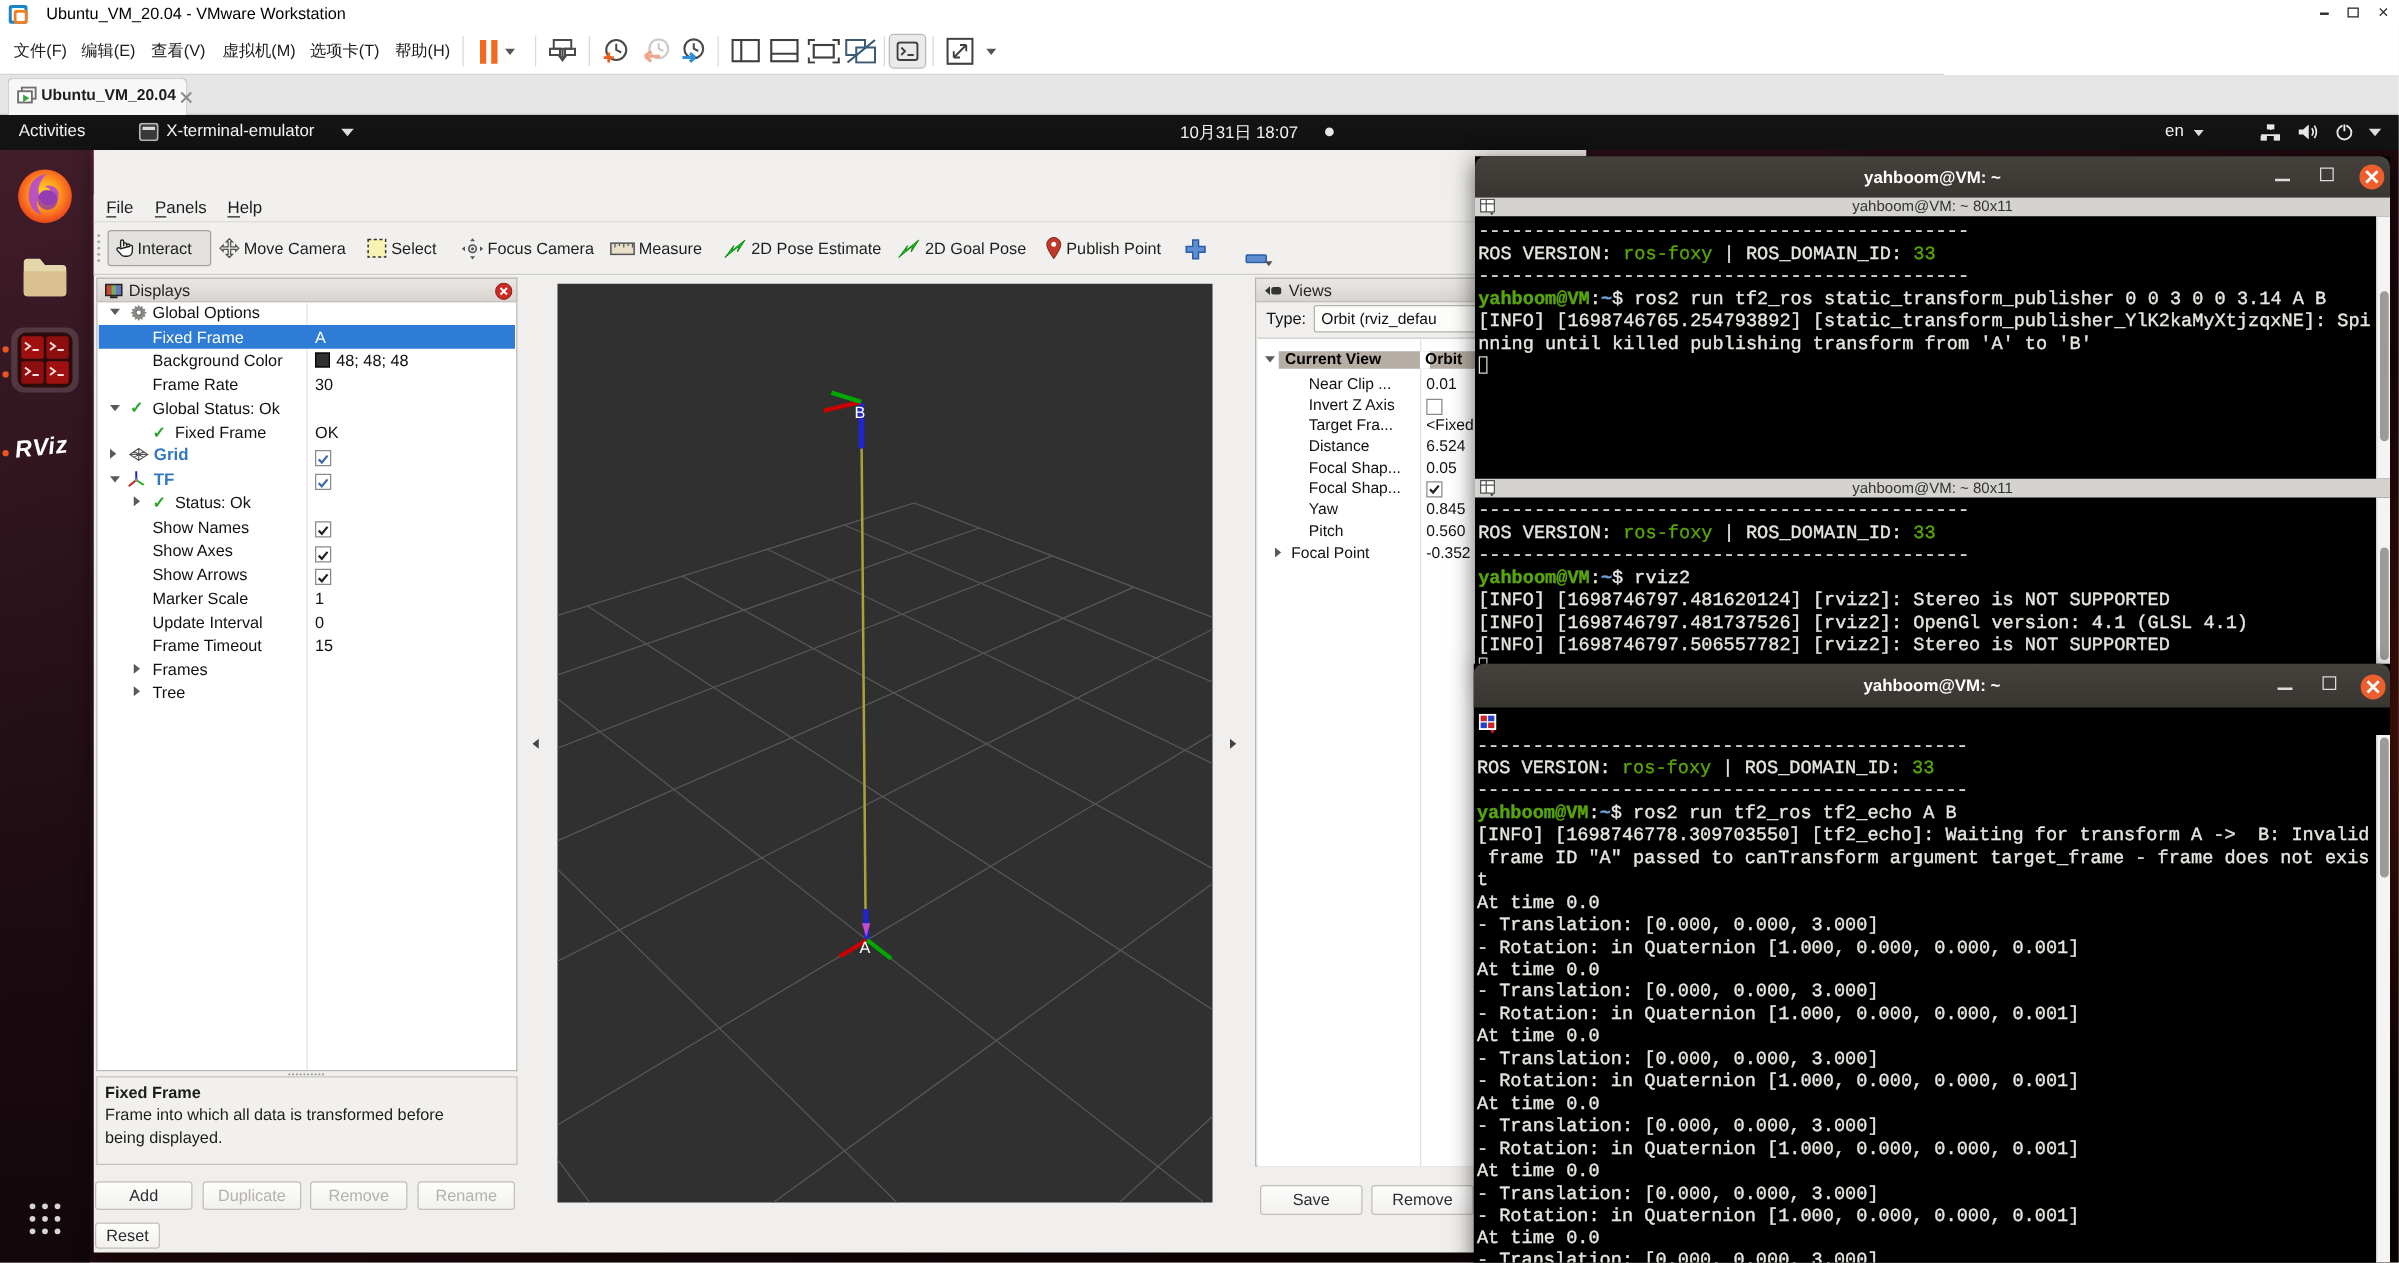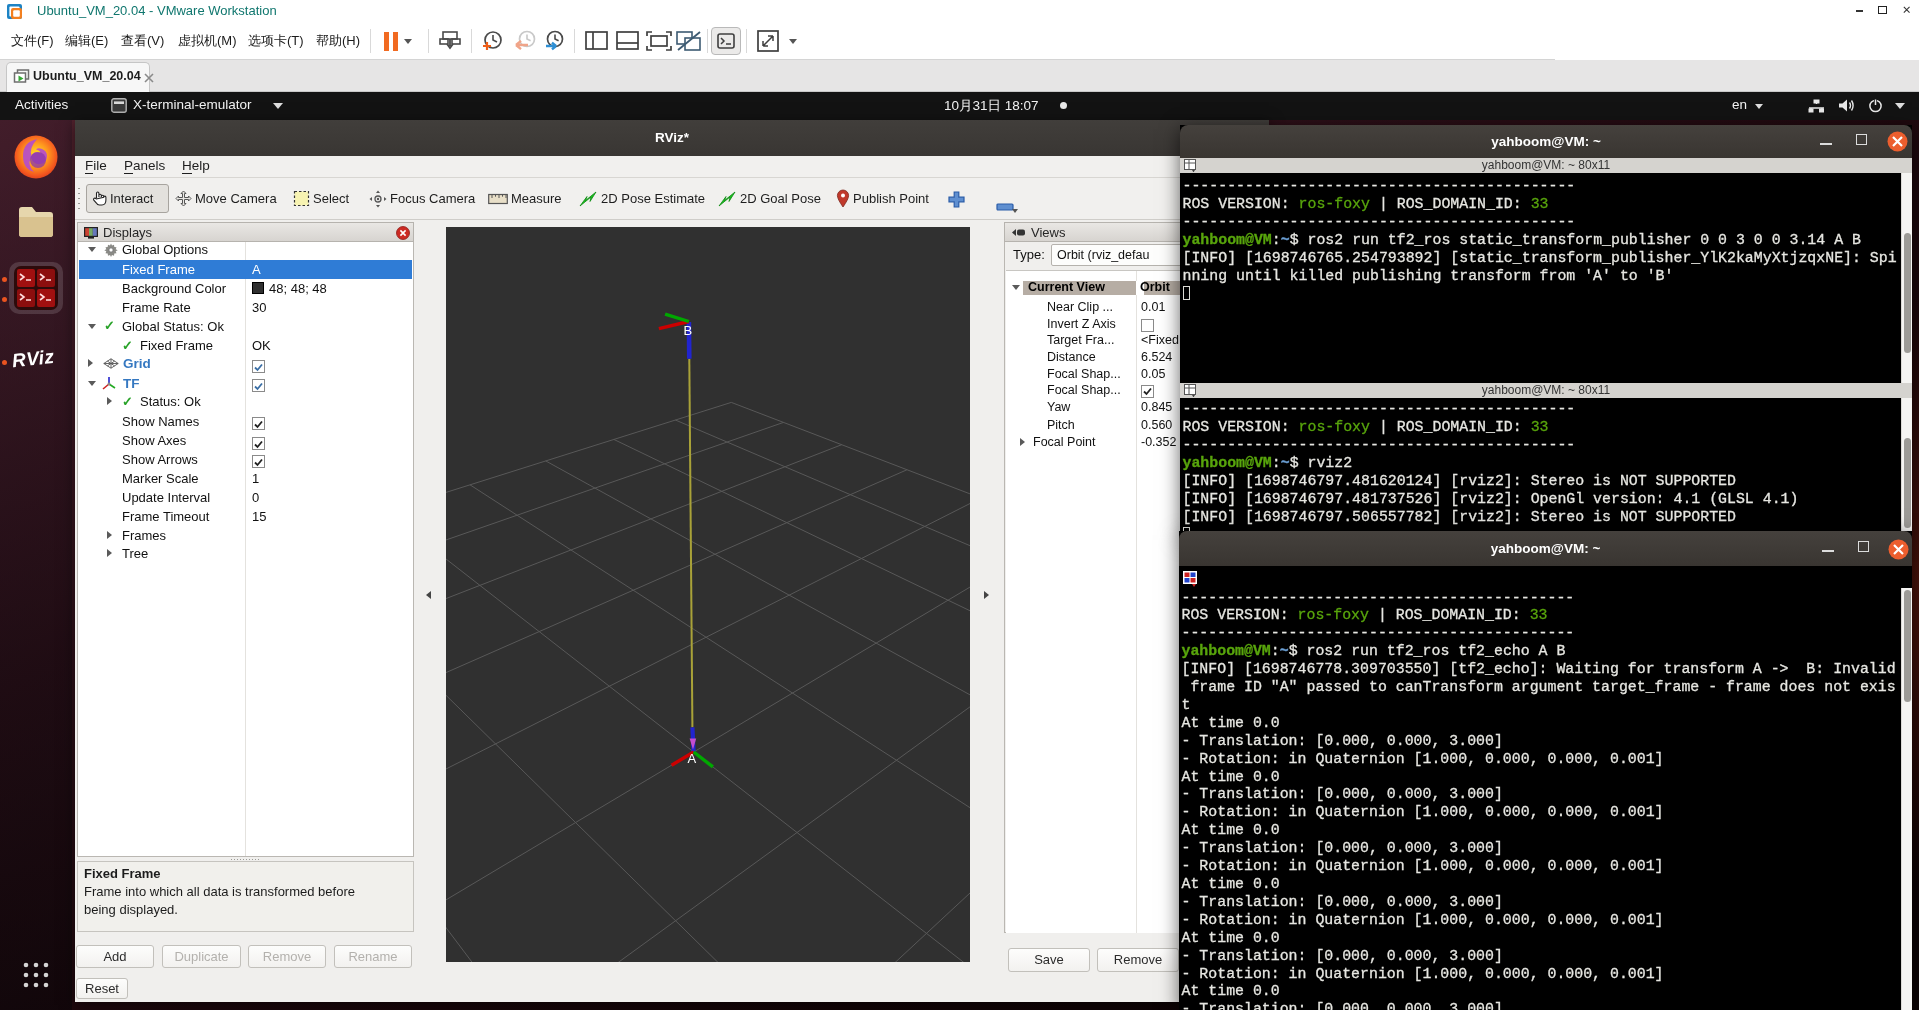--- a/index.html
+++ b/index.html
@@ -1,19 +1,19 @@
 <!DOCTYPE html>
 <html><head><meta charset="utf-8">
 <style>
 *{margin:0;padding:0;box-sizing:border-box;}
 html,body{width:1919px;height:1010px;overflow:hidden;font-family:"Liberation Sans",sans-serif;}
 .abs{position:absolute;}
 
 #vmtitle{position:absolute;left:0;top:0;width:1919px;height:22px;background:#fff;}
-#vmtitle .t{position:absolute;left:37px;top:3px;font-size:13px;color:#0f766e;}
+#vmtitle .t{position:absolute;left:37px;top:3px;font-size:13px;color:#000000;}
 #vmmenu{position:absolute;left:0;top:22px;width:1555px;height:38px;background:#fff;border-bottom:1px solid #d4d4d4;}
 .vmi{position:absolute;top:0;height:38px;line-height:38px;font-size:13px;color:#1b1b1b;}
 #tabbar{position:absolute;left:0;top:60px;width:1919px;height:32px;background:#e6e5e5;border-bottom:1px solid #c9c9c9;}
 #tab1{position:absolute;left:6px;top:2px;width:144px;height:30px;background:#f7f7f7;border:1px solid #c6c6c6;border-bottom:none;border-radius:5px 5px 0 0;}
 #tab1 .tt{position:absolute;left:26px;top:6px;font-weight:bold;font-size:12.5px;color:#1c1c1c;}
 
 #topbar{position:absolute;left:0;top:92px;width:1919px;height:28px;background:#131313;color:#f3f3f3;font-size:13.5px;}
 #topbar .it{position:absolute;top:5px;}
 
 #desktop{position:absolute;left:0;top:120px;width:1919px;height:890px;background:
@@ -213,21 +213,20 @@
   <circle cx="5" cy="15" r="2.3" fill="#d5d5d5"></circle>
   <circle cx="15" cy="15" r="2.3" fill="#d5d5d5"></circle>
   <circle cx="25" cy="15" r="2.3" fill="#d5d5d5"></circle>
   <circle cx="5" cy="25" r="2.3" fill="#d5d5d5"></circle>
   <circle cx="15" cy="25" r="2.3" fill="#d5d5d5"></circle>
   <circle cx="25" cy="25" r="2.3" fill="#d5d5d5"></circle>
  </svg>
 </div>
 
 <div id="rviz">
- <div id="rvtitle">RViz*</div>
  <div id="rvmenu">
         <span style="left:10px"><u style="text-decoration:none;border-bottom:1px solid #1e1e1e">F</u>ile</span>
         <span style="left:49px"><u style="text-decoration:none;border-bottom:1px solid #1e1e1e">P</u>anels</span>
         <span style="left:107px"><u style="text-decoration:none;border-bottom:1px solid #1e1e1e">H</u>elp</span>
       </div>
  <div id="rvtools">
   <span class="abs" style="left:2px;top:8px;width:4px;height:26px;background-image:radial-gradient(circle,#9a9a96 1px,transparent 1.1px);background-size:4px 5px"></span>
   <div class="tbtn" style="top:6px;left:11px;width:83px;background:#e3e1dd;border:1px solid #a7a49f;border-radius:3px;padding-left:4px">
    <svg width="17" height="17" viewBox="0 0 17 17">
             <path d="M5.5 8 V3.2 a1.2 1.2 0 0 1 2.4 0 V7 m0-1.5 a1.2 1.2 0 0 1 2.4 0 V7 m0-.6 a1.2 1.2 0 0 1 2.4 0 v1 m0-.2 a1.1 1.1 0 0 1 2.2 0 V10 q0 5-4 5 h-2.5 q-2 0-3-2 L3 10.5 q-1-1.5.3-2.2 1-.5 2.2.7 z" fill="#fff" stroke="#222" stroke-width="1.1"></path>

